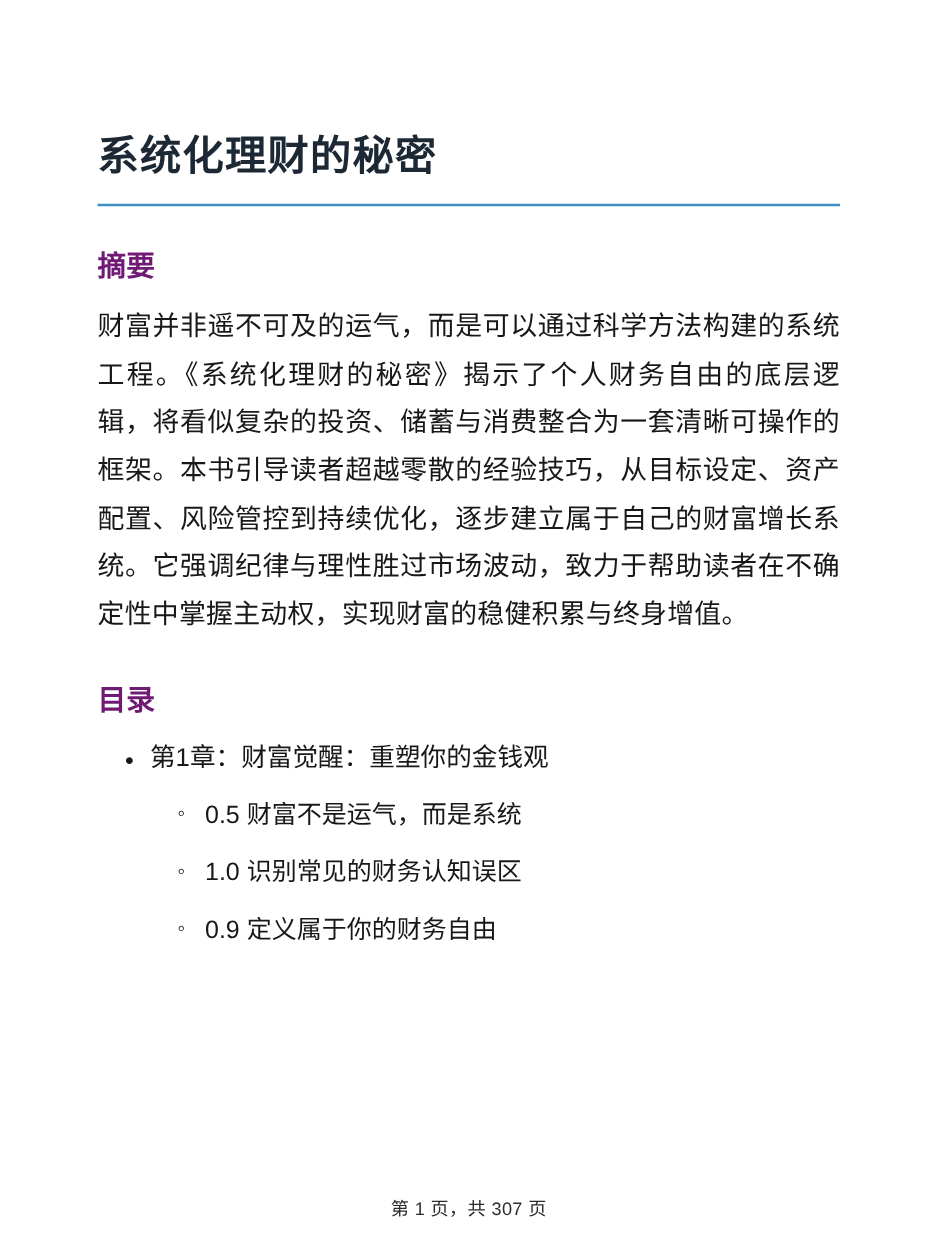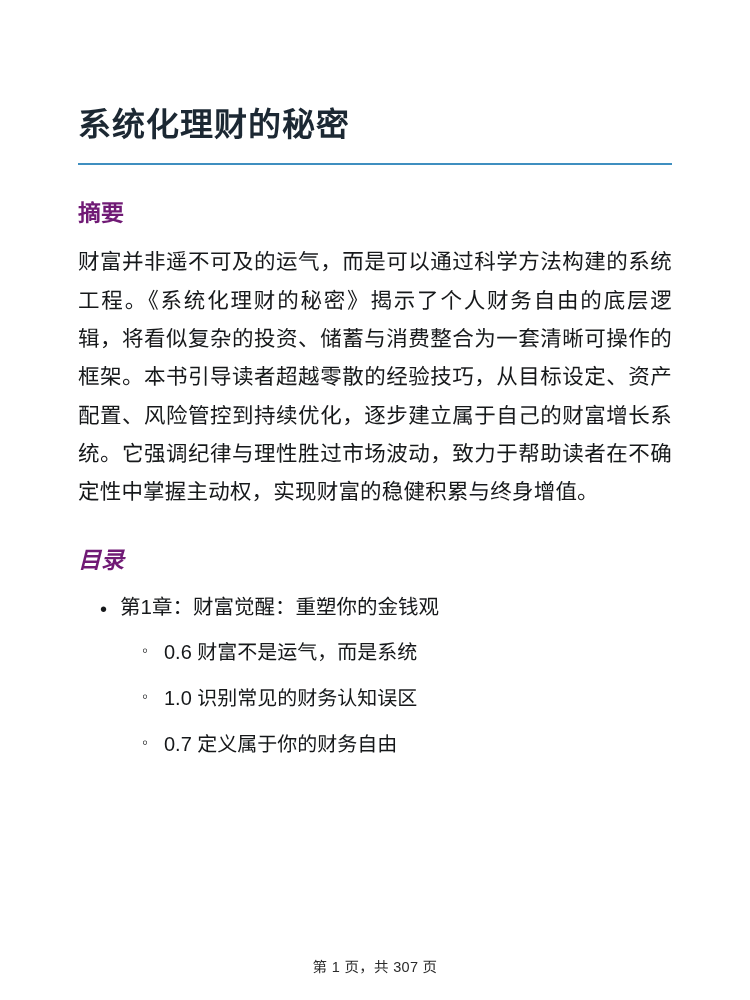--- a/index.html
+++ b/index.html
@@ -48,21 +48,20 @@
     line-height: 1.78;
     color: #16181a;
     text-align: justify;
     text-justify: inter-character;
     margin: 0 0 34px 0;
     letter-spacing: 0.2px;
     font-family: Liberation Mono, monospace;
   }
   .toc-heading {
     margin-top: 6px;
-    font-style: italic;
   }
   .toc {
     margin: 12px 0 0 0;
     padding: 0;
     list-style: none;
   }
   .toc-chapter {
     position: relative;
     font-size: 20.5px;
     line-height: 1.5;
@@ -124,29 +123,29 @@
 
   <h2 class="section-heading toc-heading">目录</h2>
 
   <ul class="toc">
     <li class="toc-chapter">
       <span class="bullet">•</span>
       <span>第1章：财富觉醒：重塑你的金钱观</span>
       <ul class="toc-sub">
         <li class="toc-subitem">
           <span class="bullet">◦</span>
-          <span>0.6 财富不是运气，而是系统</span>
+          <span>0.5 财富不是运气，而是系统</span>
         </li>
         <li class="toc-subitem">
           <span class="bullet">◦</span>
           <span>1.0 识别常见的财务认知误区</span>
         </li>
         <li class="toc-subitem">
           <span class="bullet">◦</span>
-          <span>0.7 定义属于你的财务自由</span>
+          <span>0.9 定义属于你的财务自由</span>
         </li>
       </ul>
     </li>
   </ul>
 
   <div class="page-footer">第 1 页，共 307 页</div>
 
 </div>
 
 </body></html>

